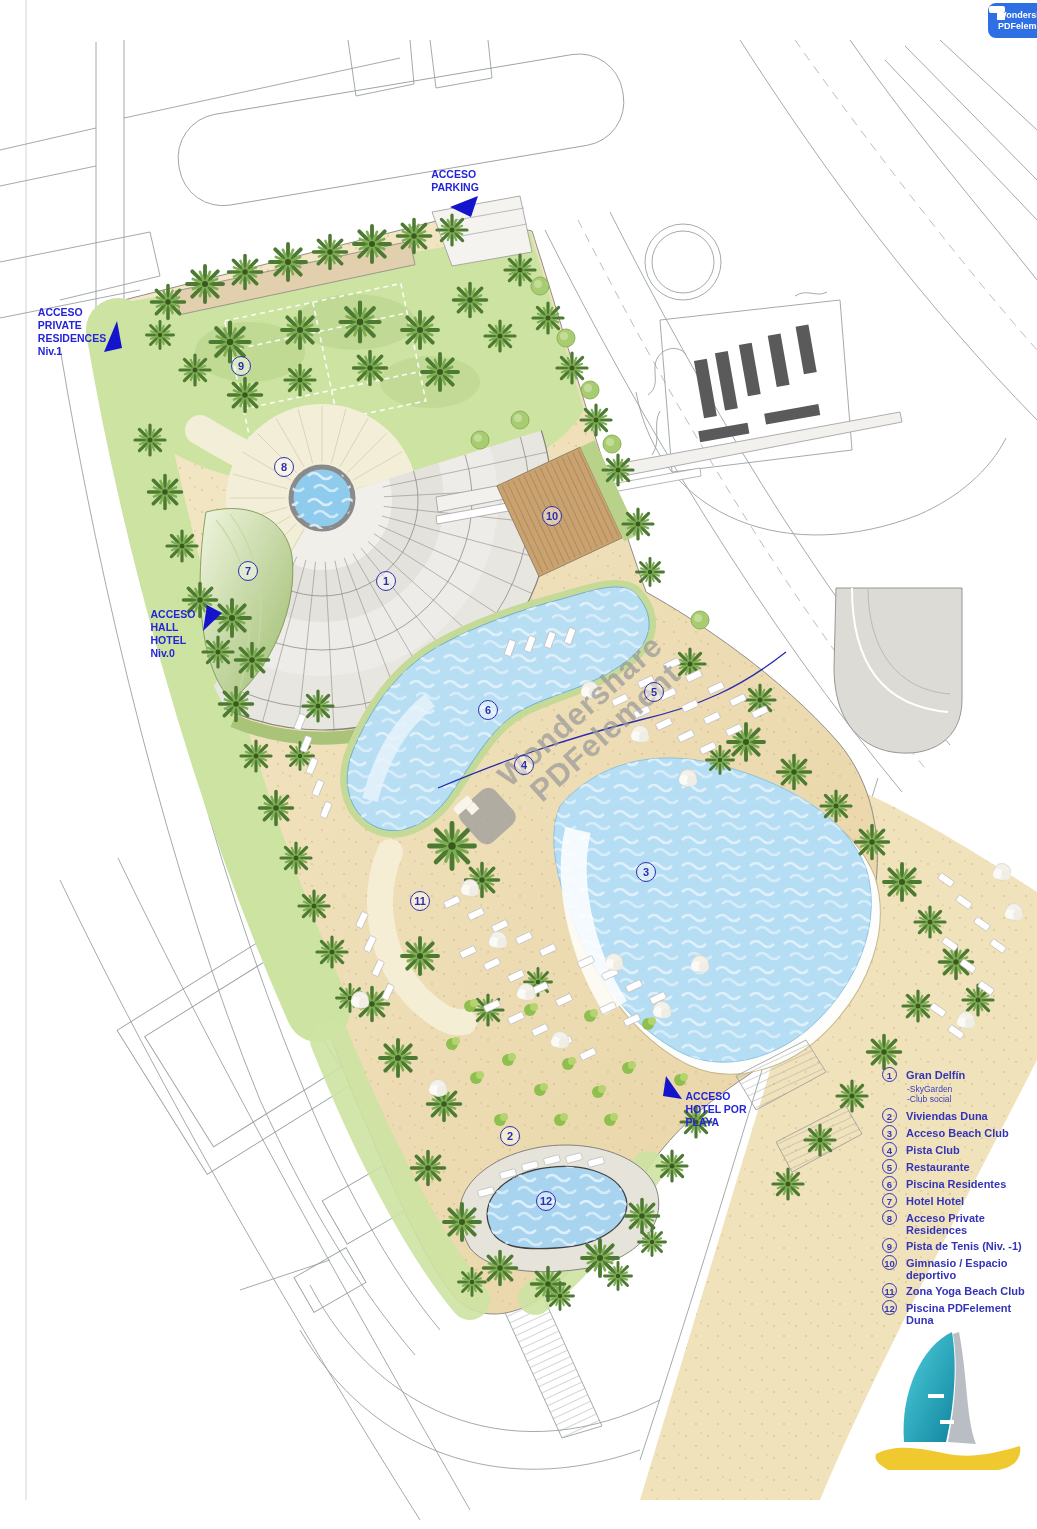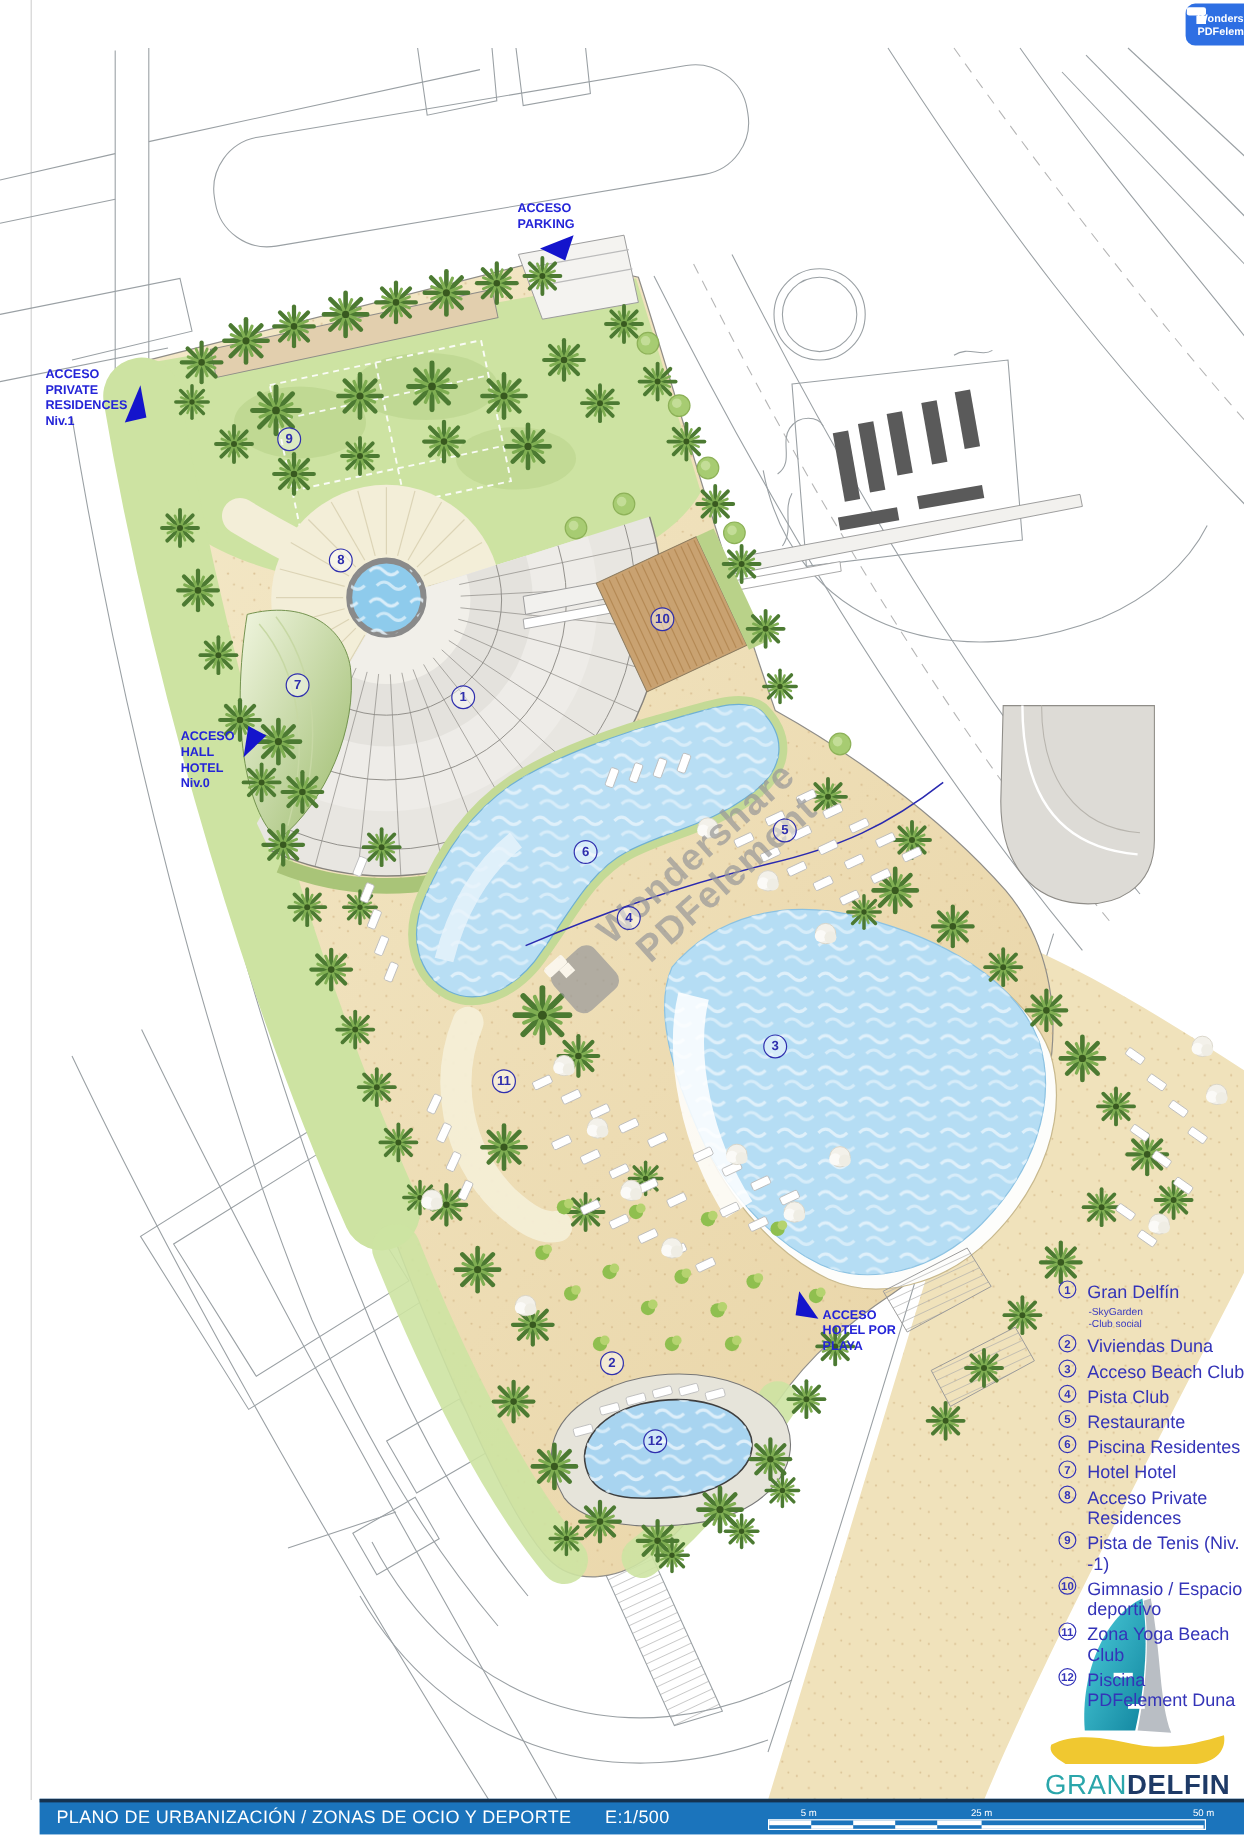--- a/index.html
+++ b/index.html
@@ -15,21 +15,21 @@
 
   
   .access-label{position:absolute;color:#2424d8;font-weight:700;font-size:10.5px;line-height:13px;
                 text-align:left;transform:translateX(-50%);white-space:nowrap;}
 
   
   .legend{position:absolute;left:882px;top:1067px;width:156px;}
   .legend-item{display:flex;gap:9px;align-items:flex-start;margin-bottom:2px;}
   .legend-num{width:15px;height:15px;border:1.4px solid #3434b8;border-radius:50%;font-size:9.5px;
               line-height:15px;text-align:center;color:#3434b8;flex:none;font-weight:600;box-sizing:border-box;}
-  .legend-label{font-size:15px;color:#3434b8;padding-top:2px;}
+  .legend-label{font-size:11px;color:#3434b8;padding-top:2px;font-weight:bold;}
   .legend-subs{font-size:8.5px;color:#3b3bc0;margin:0 4px 4px 25px;line-height:10px;}
 
   
   .watermark{position:absolute;left:428px;top:688px;width:330px;transform:rotate(-42deg);
              display:flex;align-items:center;gap:12px;opacity:.72;pointer-events:none;}
   .wm-icon{width:46px;height:46px;background:#9a9a9a;border-radius:10px;flex:none;
            display:flex;align-items:center;justify-content:center;}
   .wm-words{color:#9a9a9a;font-size:31px;font-weight:700;letter-spacing:1px;line-height:33px;}
   .wm-words .l2{margin-left:14px;}
 
@@ -672,38 +672,15 @@
   <svg width="20" height="20">
     <rect x="1" y="3" width="16" height="7" rx="2" fill="#fff"></rect>
         <rect x="9" y="10" width="8" height="7" fill="#fff"></rect>
   </svg>
   <div class="badge-lines">
     <div>Wondershare</div>
     <div>PDFelement</div>
   </div>
 </div>
 
-<div class="logo">
-  <div style="height:146px;"></div>
-  <div class="logo-name">
-    <span class="p1">GRAN</span><span class="p2">DELFIN</span>
-  </div>
-  <div class="logo-tagline">PRIVATE RESIDENCES &amp; HOTEL</div>
+
+
 </div>
 
-<div class="footer">
-  <div class="footer-title">
-    <span>PLANO DE URBANIZACIÓN / ZONAS DE OCIO Y DEPORTE</span><span class="footer-scale-text">E:1/500</span>
-  </div>
-  <div class="scalebar" id="scalebar">
-        <div class="seg top" style="left: 0px; width: 35px;"></div>
-        <div class="seg bot" style="left: 35px; width: 35px;"></div>
-        <div class="seg top" style="left: 70px; width: 35px;"></div>
-        <div class="seg bot" style="left: 105px; width: 35px;"></div>
-        <div class="seg top" style="left: 140px; width: 37px;"></div>
-        <div class="seg bot" style="left: 177px; width: 185px;"></div>
-        <div class="tick-label" style="left: 33px;">5 m</div>
-        <div class="tick-label" style="left: 177px;">25 m</div>
-        <div class="tick-label" style="left: 362px;">50 m</div>
-      </div>
-</div>
-
-</div>
-
 </body></html>

